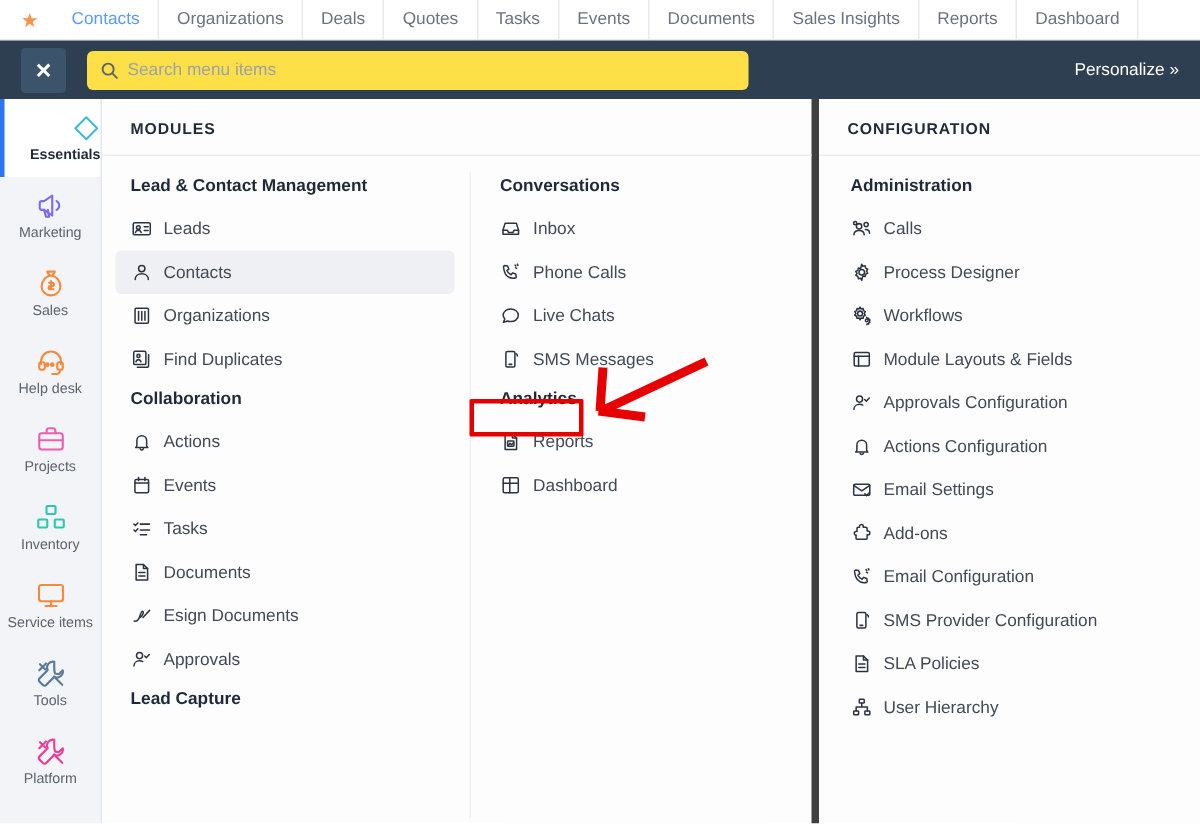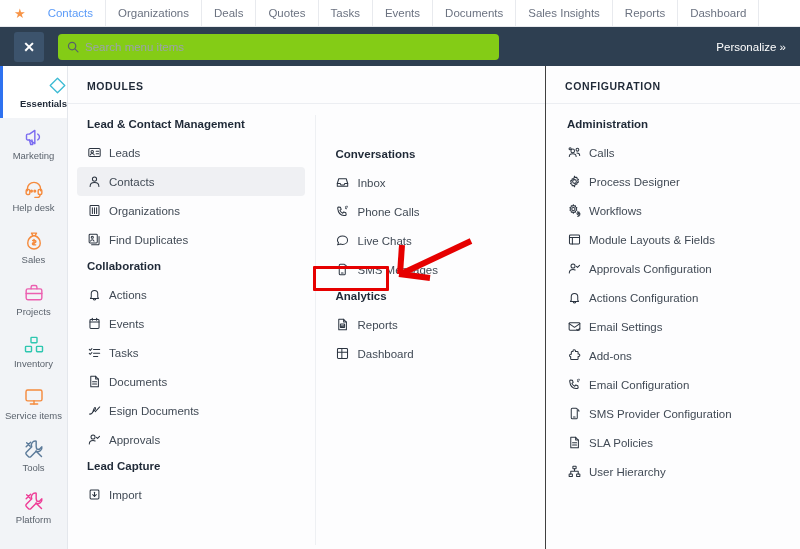--- a/index.html
+++ b/index.html
@@ -37,21 +37,21 @@
     display: flex; align-items: center;
   }
   .close-btn {
     width: 30px; height: 30px; margin-left: 14px;
     background: #3c536c; border-radius: 3px;
     display: flex; align-items: center; justify-content: center;
     color: #ffffff; font-size: 14px; font-weight: 600; cursor: pointer;
   }
   .search-wrap {
     margin-left: 14px; width: 441px; height: 26px;
-    background: #84cc16; border-radius: 4px;
+    background: #fde047; border-radius: 4px;
     display: flex; align-items: center; padding: 0 9px;
   }
   .search-icon { color: #57606b; font-size: 12px; margin-right: 6px; display:flex; }
   .search-input {
     border: 0; outline: 0; flex: 1; font-size: 11.5px;
     color: #333; font-family: "Liberation Sans", sans-serif;
     background: transparent;
   }
   .search-input::placeholder { color: #9aa2ab; }
   .personalize {
@@ -80,31 +80,31 @@
   .side-ico { height: 20px; display: flex; align-items: center; justify-content: center; }
   .side-label { font-size: 9.5px; color: #5b636d; white-space: nowrap; }
   .side-item.active .side-label { color: #1f2937; font-weight: 700; }
 
   
   .menu {
     position: absolute; top: 66px; left: 68px; width: 732px; height: 483px;
     background: #fdfdfe; display: flex;
   }
   .panel { height: 100%; position: relative; }
-  .panel-modules { width: 478px; border-right: 1px solid #404040; }
+  .panel-modules { width: 478px; border-right: 5px solid #404040; }
   .panel-config { width: 254px; }
   .panel-title {
     font-size: 10.5px; font-weight: 700; letter-spacing: .6px;
     color: #1f2937; padding: 14px 0 11px 19px;
     border-bottom: 1px solid #eceef2;
   }
   .panel-body { display: flex; padding-top: 11px; }
   .col { padding: 0 10px 0 9px; }
   .col-a { width: 249px; border-right: 1px solid #eef0f3; min-height: 430px; }
-  .col-b { width: 229px; margin-top: 30px; }
+  .col-b { width: 229px; }
   .col-c { width: 254px; padding-left: 11px; }
 
   .group-head {
     font-size: 11.5px; font-weight: 700; color: #1f2937;
     padding: 6px 0 8px 10px;
   }
   .group-head.first { padding-top: 3px; }
   .mi {
     display: flex; align-items: center; gap: 8px;
     height: 29px; padding: 0 8px 0 10px; border-radius: 4px;
@@ -185,42 +185,42 @@
             <path d="M3 10v4a1.5 1.5 0 0 0 1.5 1.5h2L13 20V4L6.5 8.5h-2A1.5 1.5 0 0 0 3 10z"></path>
             <path d="M16.5 8.5a4 4 0 0 1 0 7"></path>
             <path d="M6.5 15.5L8 21h2.5l-1-5.5"></path>
           </svg>
         </span>
         <span class="side-label">Marketing</span>
       </div>
       <div class="side-item">
         <span class="side-ico">
           <svg width="20" height="20" viewBox="0 0 24 24" fill="none" stroke="#f58a3c" stroke-width="1.7" stroke-linejoin="round" stroke-linecap="round">
+            <path d="M9 2.5h6l-1.8 3.2h-2.4z"></path>
+            <path d="M10.8 5.7C7 7.2 4.5 10.6 4.5 14.6c0 3.8 3.2 6.9 7.5 6.9s7.5-3.1 7.5-6.9c0-4-2.5-7.4-6.3-8.9"></path>
+            <path d="M12 10v6M10.4 11.4h2.6a1.3 1.3 0 0 1 0 2.6h-1.6a1.3 1.3 0 0 0 0 2.6h2.6"></path>
+          </svg>
+        </span>
+        <span class="side-label">Sales</span>
+      </div>
+      <div class="side-item">
+        <span class="side-ico">
+          <svg width="20" height="20" viewBox="0 0 24 24" fill="none" stroke="#f58a3c" stroke-width="1.7" stroke-linejoin="round" stroke-linecap="round">
             <path d="M4 14v-2a8 8 0 0 1 16 0v2"></path>
             <rect x="2.6" y="12.6" width="4.4" height="6" rx="1.6"></rect>
             <rect x="17" y="12.6" width="4.4" height="6" rx="1.6"></rect>
             <path d="M19.2 18.6v.8a2.6 2.6 0 0 1-2.6 2.6H13"></path>
             <circle cx="9" cy="14.5" r="1"></circle>
             <circle cx="13" cy="14.5" r="1"></circle>
           </svg>
         </span>
         <span class="side-label">Help desk</span>
       </div>
       <div class="side-item">
         <span class="side-ico">
-          <svg width="20" height="20" viewBox="0 0 24 24" fill="none" stroke="#f58a3c" stroke-width="1.7" stroke-linejoin="round" stroke-linecap="round">
-            <path d="M9 2.5h6l-1.8 3.2h-2.4z"></path>
-            <path d="M10.8 5.7C7 7.2 4.5 10.6 4.5 14.6c0 3.8 3.2 6.9 7.5 6.9s7.5-3.1 7.5-6.9c0-4-2.5-7.4-6.3-8.9"></path>
-            <path d="M12 10v6M10.4 11.4h2.6a1.3 1.3 0 0 1 0 2.6h-1.6a1.3 1.3 0 0 0 0 2.6h2.6"></path>
-          </svg>
-        </span>
-        <span class="side-label">Sales</span>
-      </div>
-      <div class="side-item">
-        <span class="side-ico">
           <svg width="20" height="20" viewBox="0 0 24 24" fill="none" stroke="#ec5fb0" stroke-width="1.7" stroke-linejoin="round" stroke-linecap="round">
             <rect x="2.6" y="7" width="18.8" height="13" rx="2"></rect>
             <path d="M8.5 7V5a2 2 0 0 1 2-2h3a2 2 0 0 1 2 2v2"></path>
             <line x1="2.6" y1="12.6" x2="21.4" y2="12.6"></line>
           </svg>
         </span>
         <span class="side-label">Projects</span>
       </div>
       <div class="side-item">
         <span class="side-ico">
@@ -371,30 +371,20 @@
               <span class="mi-ico">
                 <svg width="13" height="13" viewBox="0 0 16 16" fill="none" stroke="#2b3440" stroke-width="1.25" stroke-linecap="round" stroke-linejoin="round">
                   <circle cx="6.2" cy="5" r="2.5"></circle>
                   <path d="M1.6 13.6c0-2.7 2-4.3 4.6-4.3 1 0 1.9.2 2.6.6"></path>
                   <path d="M10.4 5.4l1.3 1.3 2.5-2.6"></path>
                 </svg>
               </span>
               <span class="mi-label">Approvals</span>
             </div>
             <div class="group-head">Lead Capture</div>
-            <div class="mi">
-              <span class="mi-ico">
-                <svg width="13" height="13" viewBox="0 0 16 16" fill="none" stroke="#2b3440" stroke-width="1.25" stroke-linecap="round" stroke-linejoin="round">
-                  <rect x="2.6" y="2.4" width="10.8" height="11.2" rx="1.2"></rect>
-                  <line x1="8" y1="5.2" x2="8" y2="10.4"></line>
-                  <path d="M5.8 8.2L8 10.4l2.2-2.2"></path>
-                </svg>
-              </span>
-              <span class="mi-label">Import</span>
-            </div>
           </div>
         <div class="col col-b" id="col-b">
             <div class="group-head first">Conversations</div>
             <div class="mi">
               <span class="mi-ico">
                 <svg width="13" height="13" viewBox="0 0 16 16" fill="none" stroke="#2b3440" stroke-width="1.25" stroke-linecap="round" stroke-linejoin="round">
                   <path d="M1.6 9.2L3.4 3.4h9.2l1.8 5.8v3.4H1.6z"></path>
                   <path d="M1.6 9.2h3.6l.9 1.8h3.8l.9-1.8h3.6"></path>
                 </svg>
               </span>

